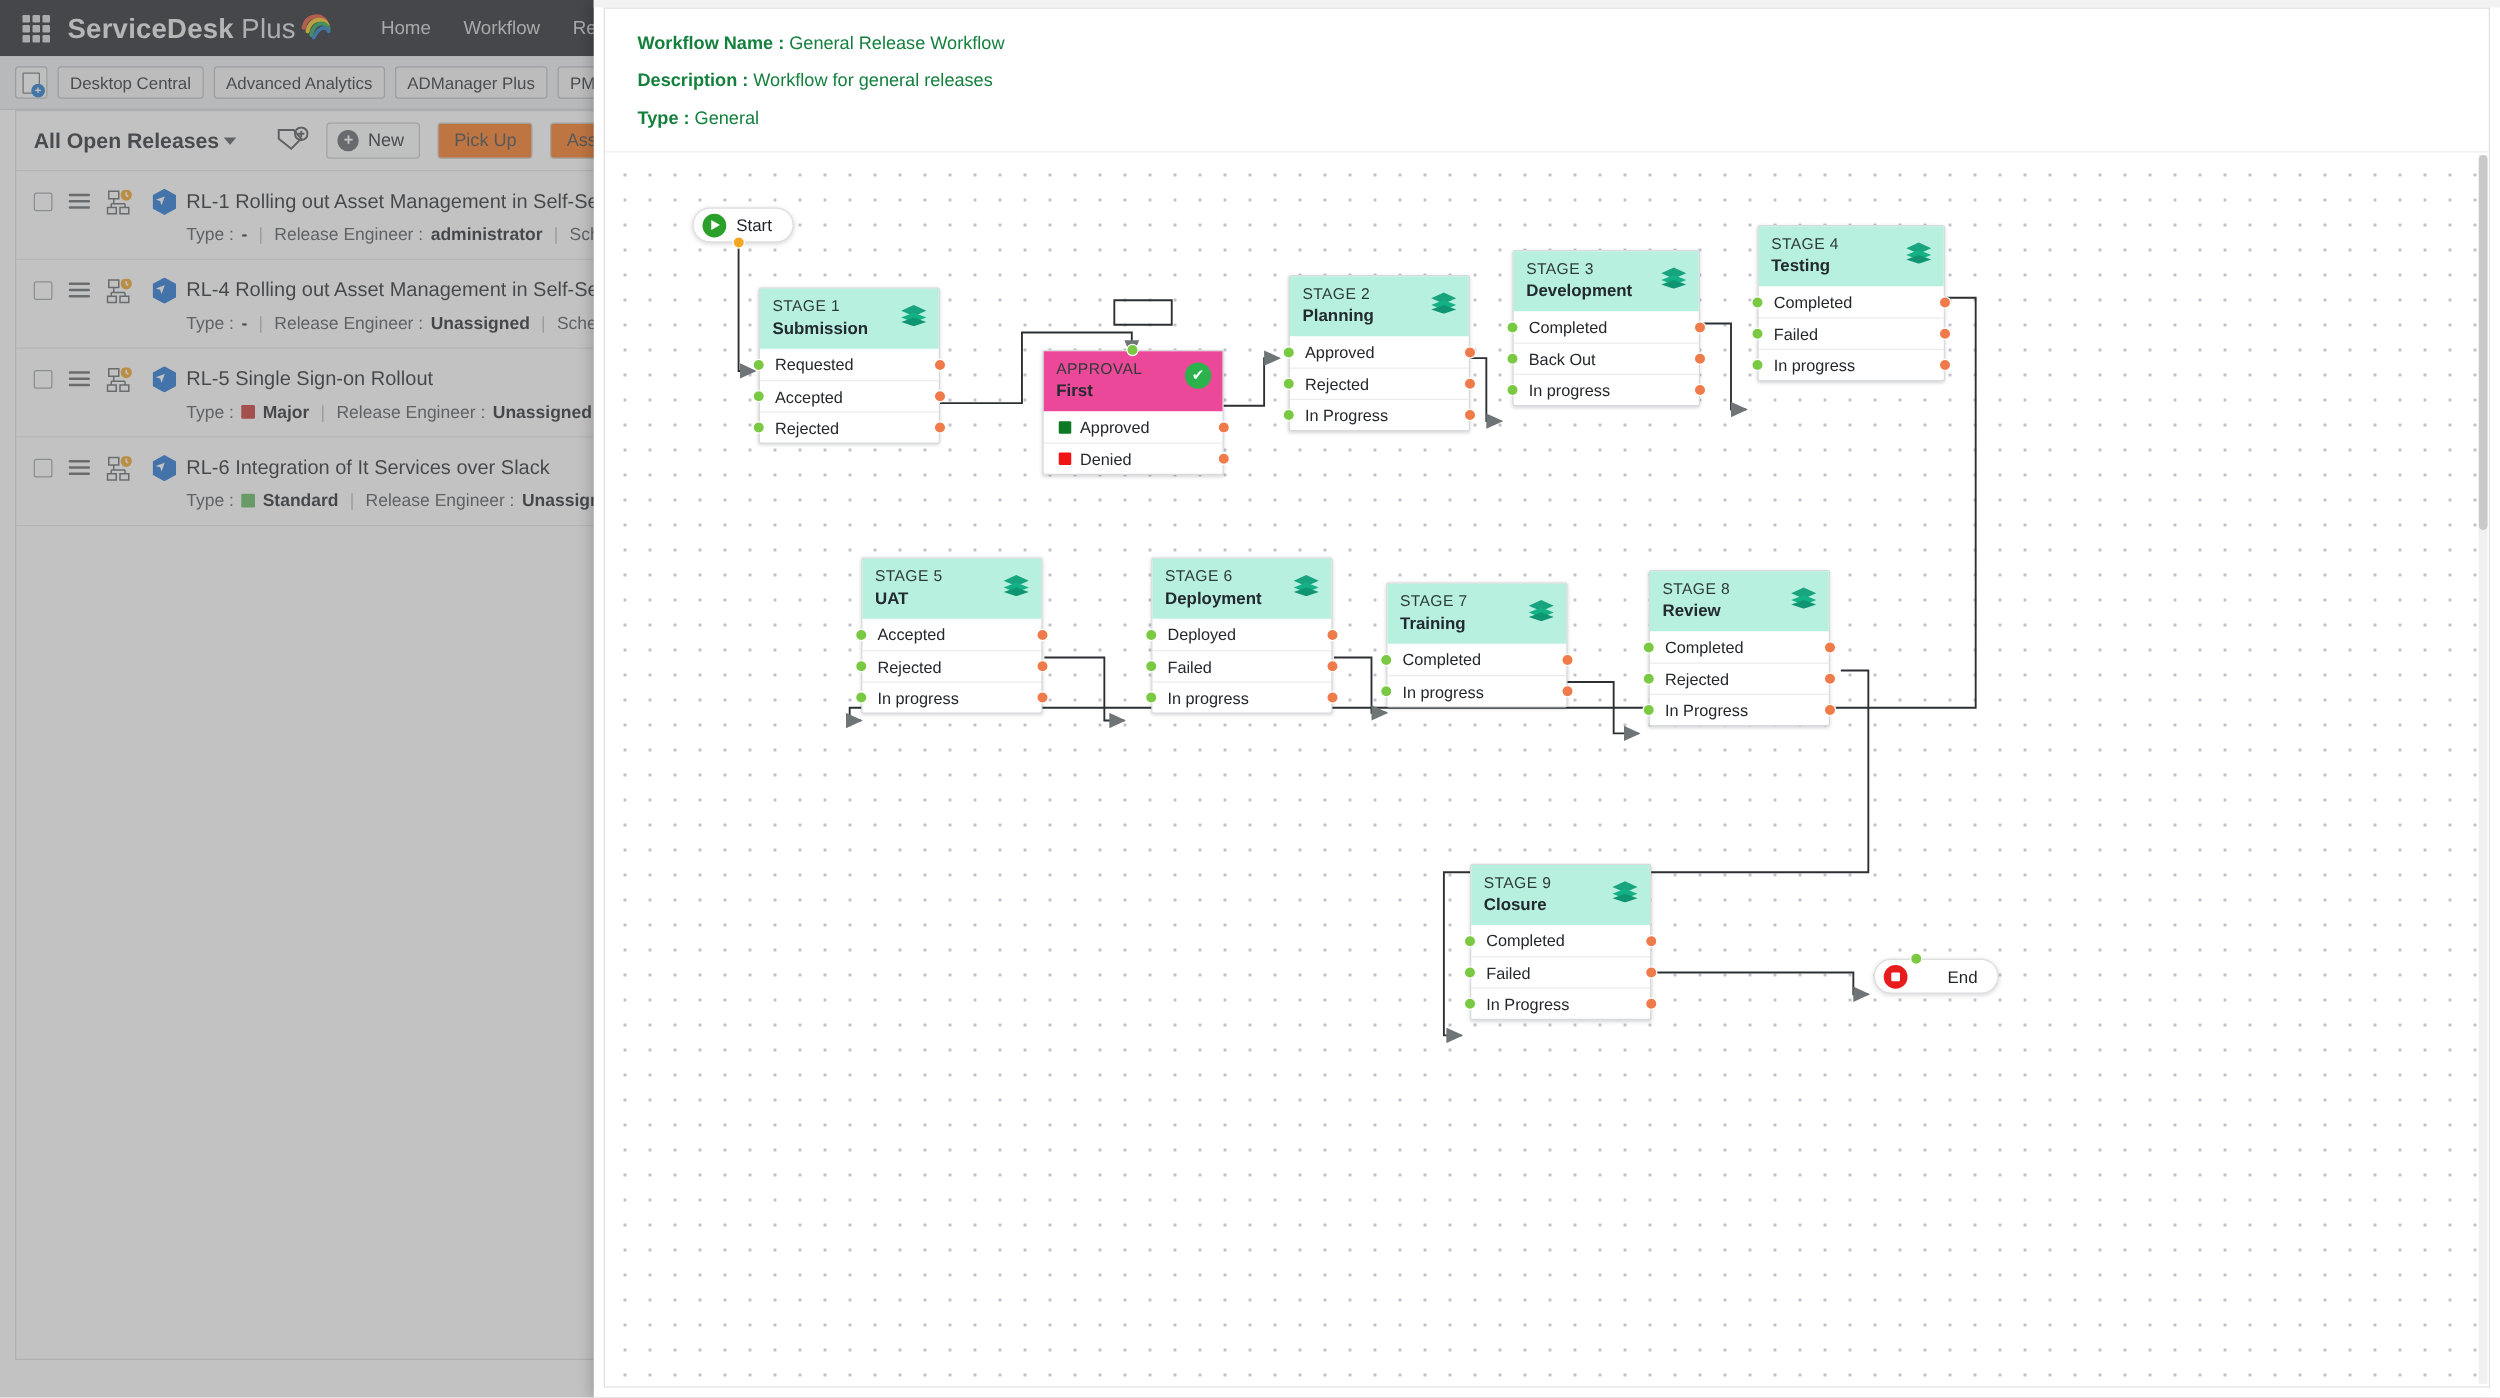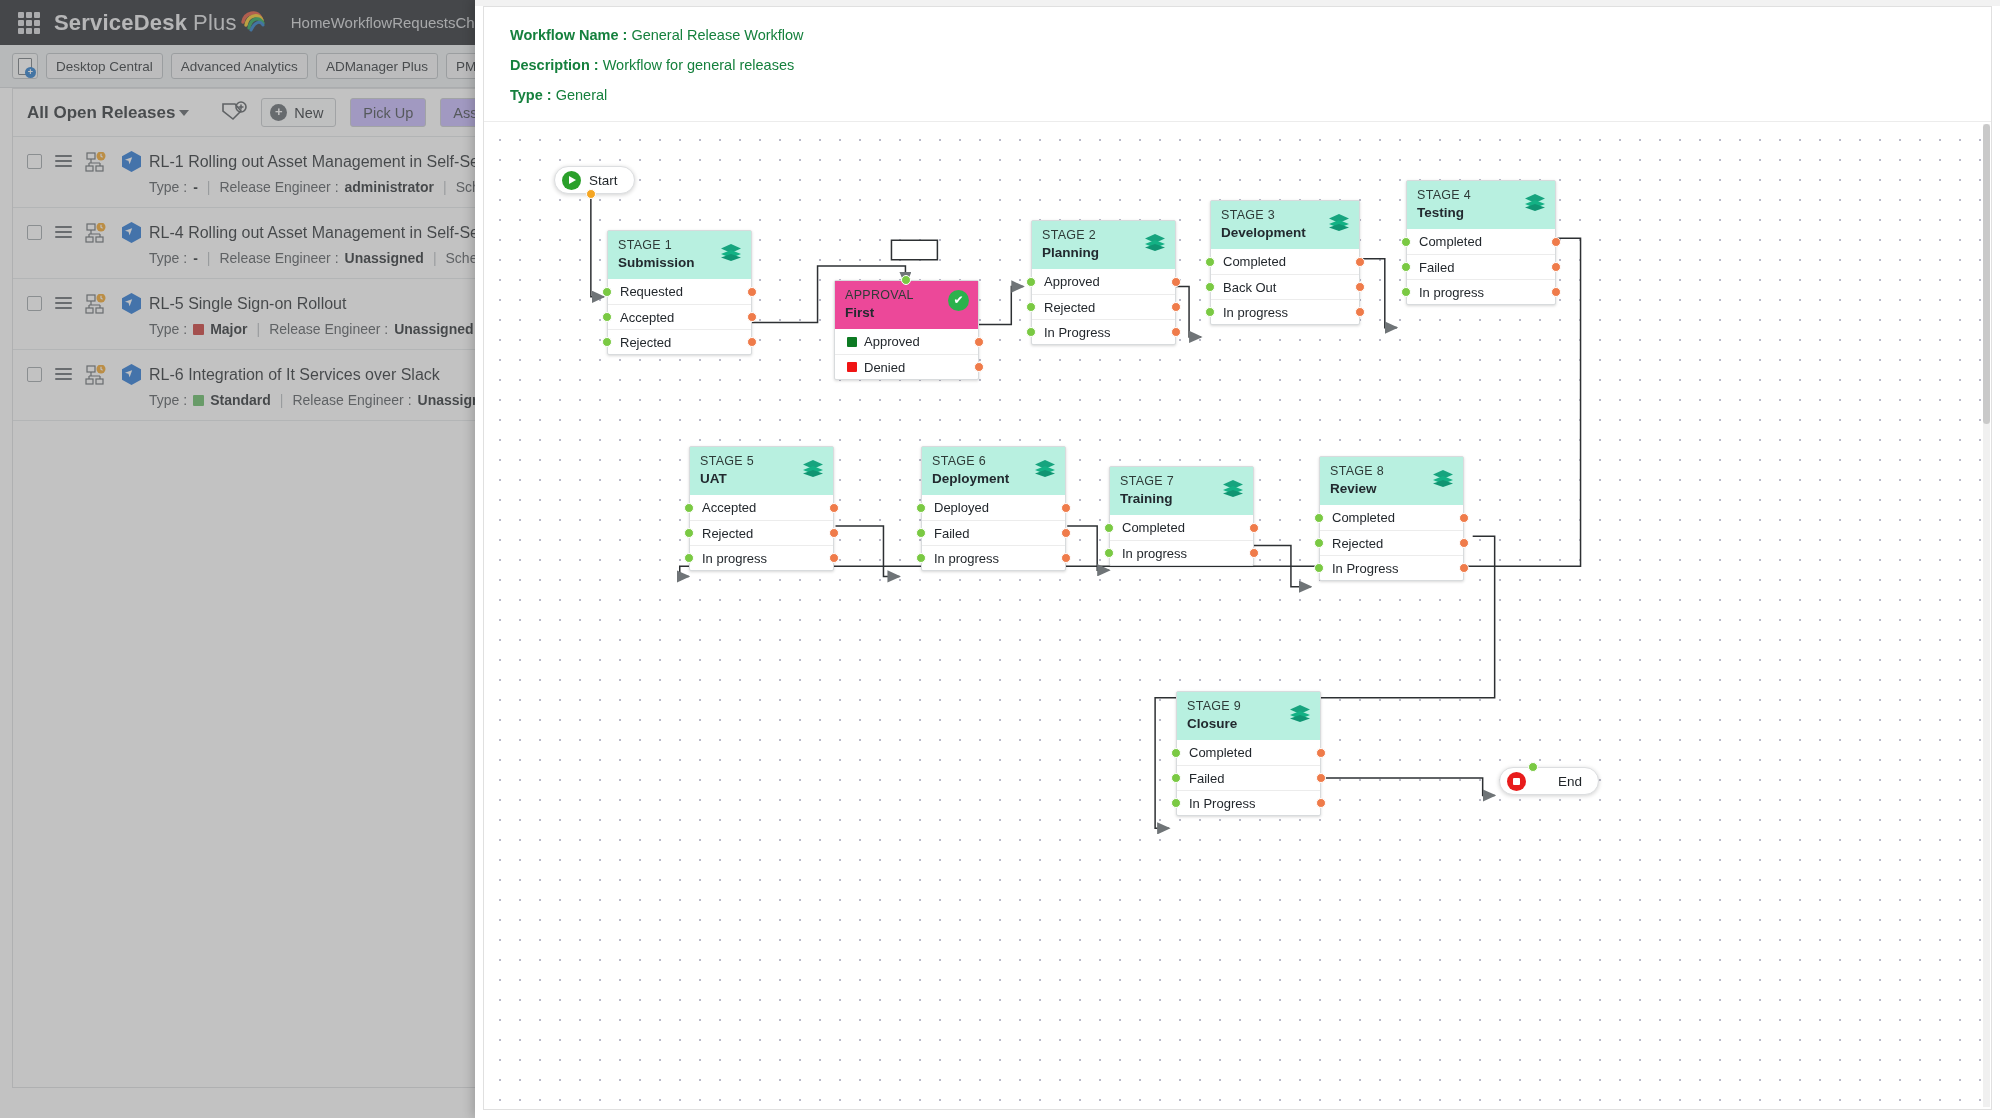--- a/index.html
+++ b/index.html
@@ -33,21 +33,21 @@
   }
   .grid-icon i { background: #d4d6d9; border-radius: 1px; display: block; }
   .brand {
     color: #e9eaec; font-size: 22px; font-weight: bold; letter-spacing: .2px;
     display: flex; align-items: center;
   }
   .brand .plus { font-weight: normal; margin-left: 6px; color: #d9dadd; }
   .brand-swoosh {
     width: 26px; height: 26px; margin-left: 2px; position: relative; top: -4px;
   }
-  .topnav { display: flex; align-items: center; margin-left: 26px; }
+  .topnav { display: flex; align-items: center; margin-left: 40px; gap: 26px; }
   .topnav a { color: #cfd1d4; font-size: 15px; text-decoration: none; }
 
   .subbar {
     position: absolute; top: 45px; left: 0; width: 2000px; height: 43px;
     background: #eceff1; border-bottom: 1px solid #d3d7da;
     display: flex; align-items: center; padding-left: 12px; gap: 8px;
   }
   .subbar .doc-icon {
     width: 26px; height: 26px; border: 1px solid #b9bec2; border-radius: 3px;
     background: #f6f7f8; position: relative;
@@ -85,21 +85,21 @@
     height: 29px; padding: 0 12px 0 8px; border: 1px solid #c3c7ca; border-radius: 3px;
     background: #fafbfb; font-size: 14.5px; display: flex; align-items: center; gap: 7px;
     color: #23282d;
   }
   .plus-circle {
     width: 17px; height: 17px; border-radius: 50%; background: #5a6167; color: #fff;
     font-size: 13px; line-height: 16px; text-align: center; font-weight: bold;
   }
   .btn-plain {
     height: 29px; padding: 0 12px; border: 1px solid #c3c7ca; border-radius: 3px;
-    background: #c4b5fd; font-size: 14.5px; display: flex; align-items: center; gap: 6px;
+    background: #f97316; font-size: 14.5px; display: flex; align-items: center; gap: 6px;
     color: #3a4046;
   }
   .btn-plain .caret-down { border-top-color: #6a7076; }
 
   .rl-row { border-bottom: 1px solid #e4e7e9; padding: 14px 14px 12px 14px; display: flex; gap: 13px; }
   .cbx { width: 15px; height: 15px; border: 1px solid #9aa0a5; border-radius: 2px; background: #fff; margin-top: 3px; }
   .ham { width: 17px; margin-top: 4px; }
   .ham i { display: block; height: 2px; background: #5d6368; margin-bottom: 3px; border-radius: 1px; }
   .tree-icon { width: 24px; height: 22px; margin-top: 1px; position: relative; }
   .rl-body { flex: 1; }

